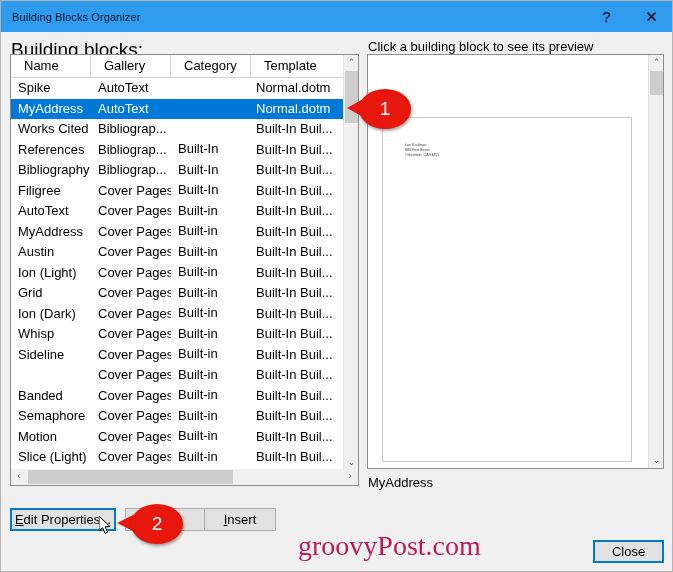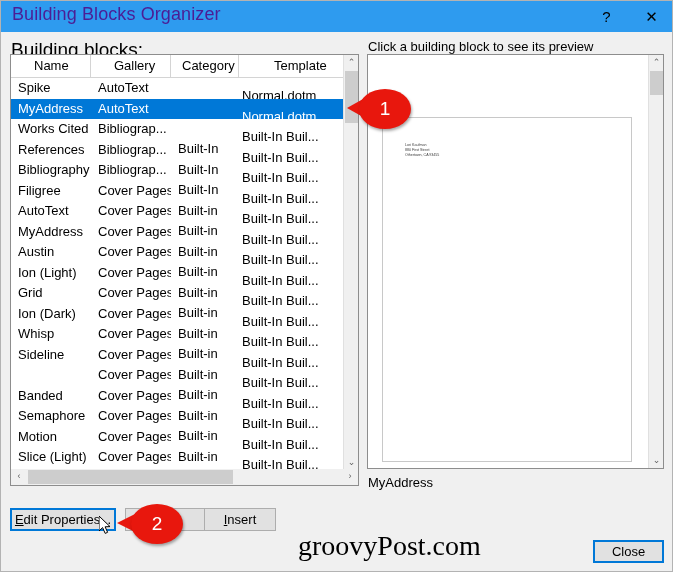--- a/index.html
+++ b/index.html
@@ -24,23 +24,23 @@
   
   #titlebar {
     position: absolute;
     left: 0; top: 0;
     width: 673px; height: 31px;
     background: #2e9bef;
     box-sizing: border-box;
   }
   #title-text {
     position: absolute;
-    left: 11px; top: 3px;
-    font-size: 18px;
-    color: #4c1d95;
+    left: 11px; top: 10px;
+    font-size: 11px;
+    color: #0f172a;
     white-space: nowrap;
     letter-spacing: 0.1px;
   }
   .titlebtn {
     position: absolute;
     top: 0;
     height: 31px;
     width: 45px;
     color: #000;
     font-size: 14px;
@@ -89,28 +89,28 @@
   }
   .hcell {
     position: absolute;
     top: 0;
     height: 22px;
     line-height: 22px;
     font-size: 13px;
     color: #000;
     box-sizing: border-box;
     border-right: 1px solid #d4d4d4;
-    padding-left: 23px;
+    padding-left: 13px;
     white-space: nowrap;
     overflow: hidden;
     cursor: default;
   }
   #h-name     { left: 0px;   width: 80px; }
   #h-gallery  { left: 80px;  width: 80px; }
-  #h-category { left: 148px; width: 80px; }
+  #h-category { left: 160px; width: 80px; }
   #h-template { left: 240px; width: 92px; border-right: none; }
 
   #rows {
     position: absolute;
     left: 0; top: 23px;
     width: 332px; height: 409px;
     overflow: hidden;
   }
   .row {
     position: relative;
@@ -129,21 +129,21 @@
     font-size: 13px;
     color: #000;
     padding-left: 7px;
     box-sizing: border-box;
     white-space: nowrap;
     overflow: hidden;
   }
   .c-name     { left: 0px;   width: 80px; }
   .c-gallery  { left: 80px;  width: 80px; }
   .c-category { left: 160px; width: 80px; margin-top: 20px; }
-  .c-template { left: 224px; width: 95px; margin-top: 8px; }
+  .c-template { left: 238px; width: 95px; }
 
   
   #list-vscroll {
     position: absolute;
     right: 0px; top: 0px;
     width: 15px; height: 415px;
     background: #f0f0f0;
     border-left: 1px solid #e0e0e0;
     box-sizing: border-box;
   }
@@ -284,21 +284,21 @@
     outline: 1px solid #0078d7;
     outline-offset: -2px;
   }
 
   
   #watermark {
     position: absolute;
     left: 297px; top: 529px;
     font-family: "Liberation Serif", serif;
     font-size: 28px;
-    color: #000000;
+    color: #be185d;
     white-space: nowrap;
   }
 
   
   .marker {
     position: absolute;
     width: 54px; height: 40px;
   }
   .marker .badge {
     position: absolute;

